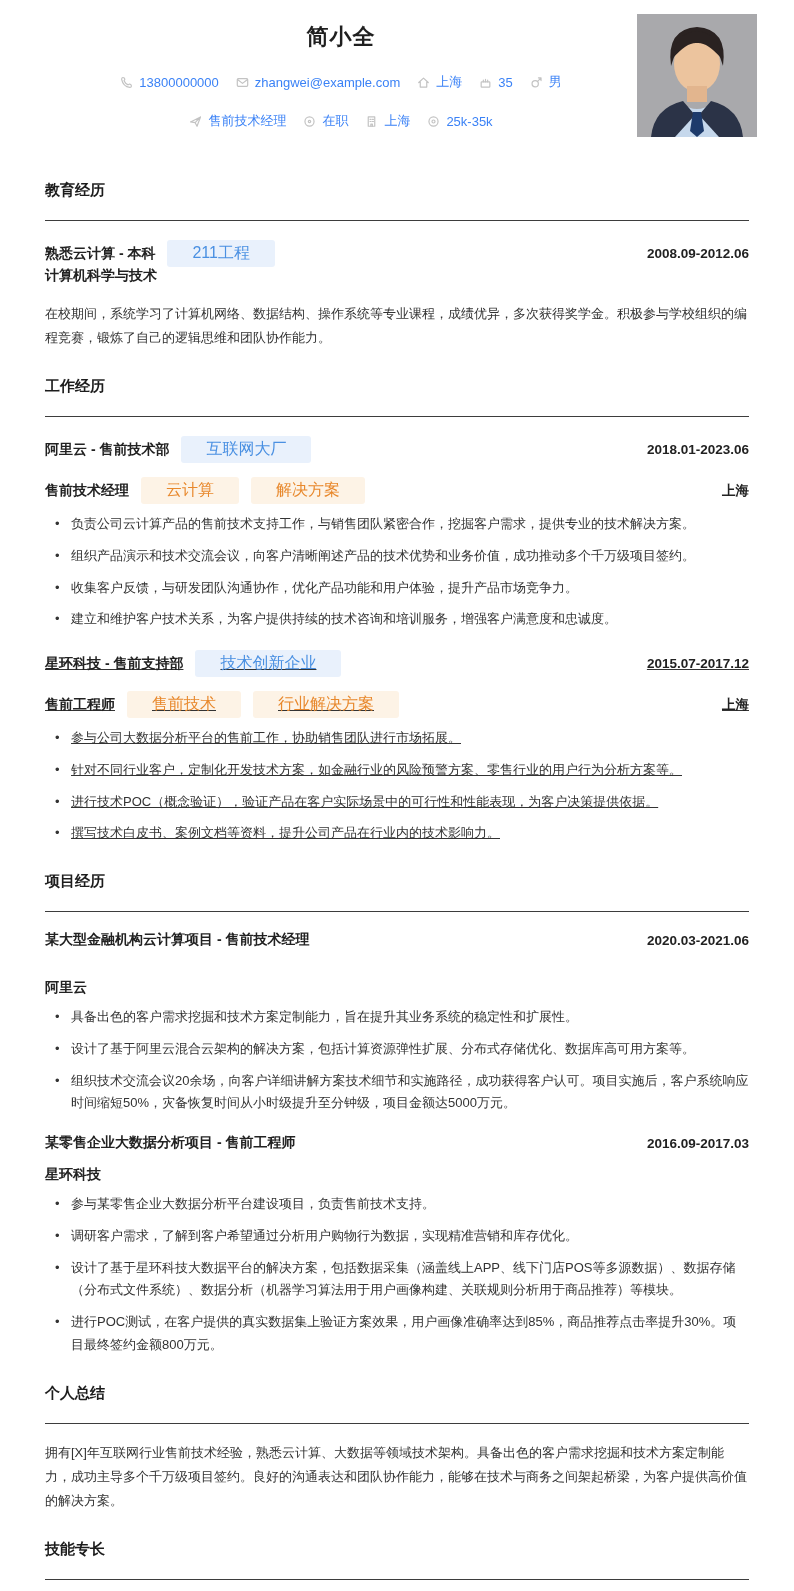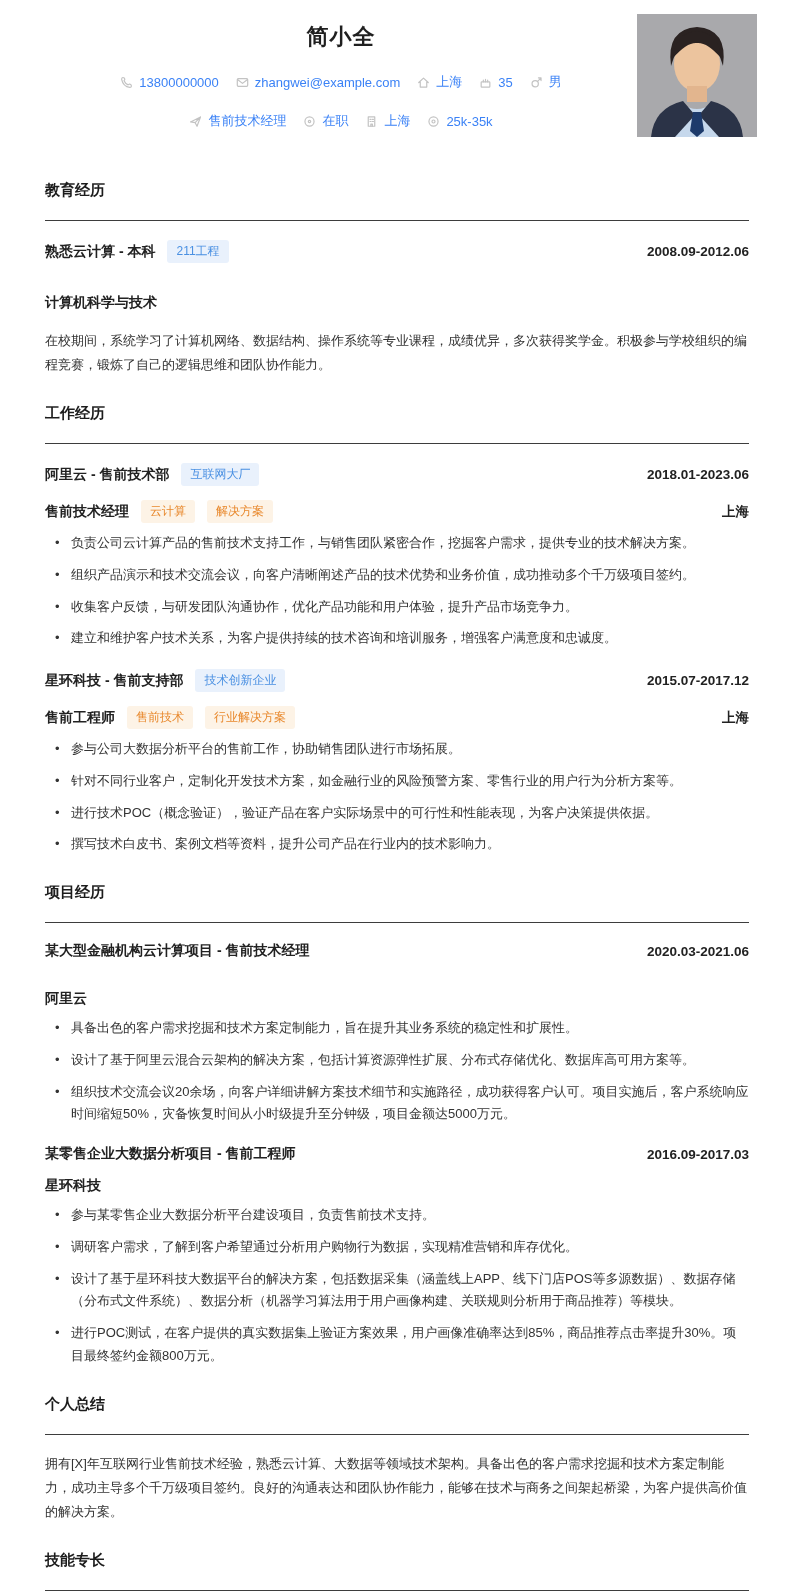--- a/index.html
+++ b/index.html
@@ -21,21 +21,21 @@
   .section { margin-top:27px; }
   .section-title { font-size:15px; font-weight:bold; color:#1c1c1c; border-bottom:1px solid #3d3d3d; padding-bottom:20px; }
 
   .entry-row { display:flex; justify-content:space-between; align-items:center; margin-top:19px; }
   .entry-left { display:flex; align-items:center; gap:12px; }
   .entry-title { font-size:14px; font-weight:bold; color:#222; }
   .entry-sub { font-size:14px; font-weight:bold; color:#222; }
   .entry-date { font-size:13.5px; font-weight:bold; color:#222; }
   .entry-loc { font-size:13.5px; font-weight:bold; color:#222; }
 
-  .badge { font-size:12px; padding:3px 9px; border-radius:3px; white-space:nowrap; }
+  .badge { font-size:16px; padding:3px 25px; border-radius:3px; white-space:nowrap; }
   .badge.blue { color:#4a90e2; background:#e9f1fc; }
   .badge.orange { color:#e8882c; background:#fdf3e6; }
 
   .para { font-size:13px; line-height:1.85; margin-top:17px; color:#333; }
 
   ul.bullets { list-style:none; margin-top:8px; }
   ul.bullets li { position:relative; font-size:13px; line-height:1.75; padding-left:26px; margin-top:9px; color:#333; }
   ul.bullets li::before { content:"•"; position:absolute; left:10px; color:#333; }
 
   
@@ -138,21 +138,21 @@
 
   <div class="section">
     <div class="section-title">教育经历</div>
     <div class="entry-row">
       <div class="entry-left">
         <span class="entry-title">熟悉云计算 - 本科</span>
         <span class="badge blue">211工程</span>
       </div>
       <span class="entry-date">2008.09-2012.06</span>
     </div>
-    <div class="entry-row" style="margin-top:31px;align-items:flex-end;">
+    <div class="entry-row" style="margin-top:0;align-items:flex-end;">
       <span class="entry-sub">计算机科学与技术</span>
     </div>
     <div class="para">在校期间，系统学习了计算机网络、数据结构、操作系统等专业课程，成绩优异，多次获得奖学金。积极参与学校组织的编程竞赛，锻炼了自己的逻辑思维和团队协作能力。</div>
   </div>
 
   <div class="section">
     <div class="section-title">工作经历</div>
 
     <div>
       <div class="entry-row">
@@ -171,21 +171,21 @@
         <span class="entry-loc">上海</span>
       </div>
       <ul class="bullets">
         <li>负责公司云计算产品的售前技术支持工作，与销售团队紧密合作，挖掘客户需求，提供专业的技术解决方案。</li>
         <li>组织产品演示和技术交流会议，向客户清晰阐述产品的技术优势和业务价值，成功推动多个千万级项目签约。</li>
         <li>收集客户反馈，与研发团队沟通协作，优化产品功能和用户体验，提升产品市场竞争力。</li>
         <li>建立和维护客户技术关系，为客户提供持续的技术咨询和培训服务，增强客户满意度和忠诚度。</li>
       </ul>
     </div>
 
-    <div style="margin-top:0;">
+    <div style="margin-top:0;text-decoration:underline;">
       <div class="entry-row">
         <div class="entry-left">
           <span class="entry-title">星环科技 - 售前支持部</span>
           <span class="badge blue">技术创新企业</span>
         </div>
         <span class="entry-date">2015.07-2017.12</span>
       </div>
       <div class="entry-row" style="margin-top:14px;">
         <div class="entry-left">
           <span class="entry-sub">售前工程师</span>

